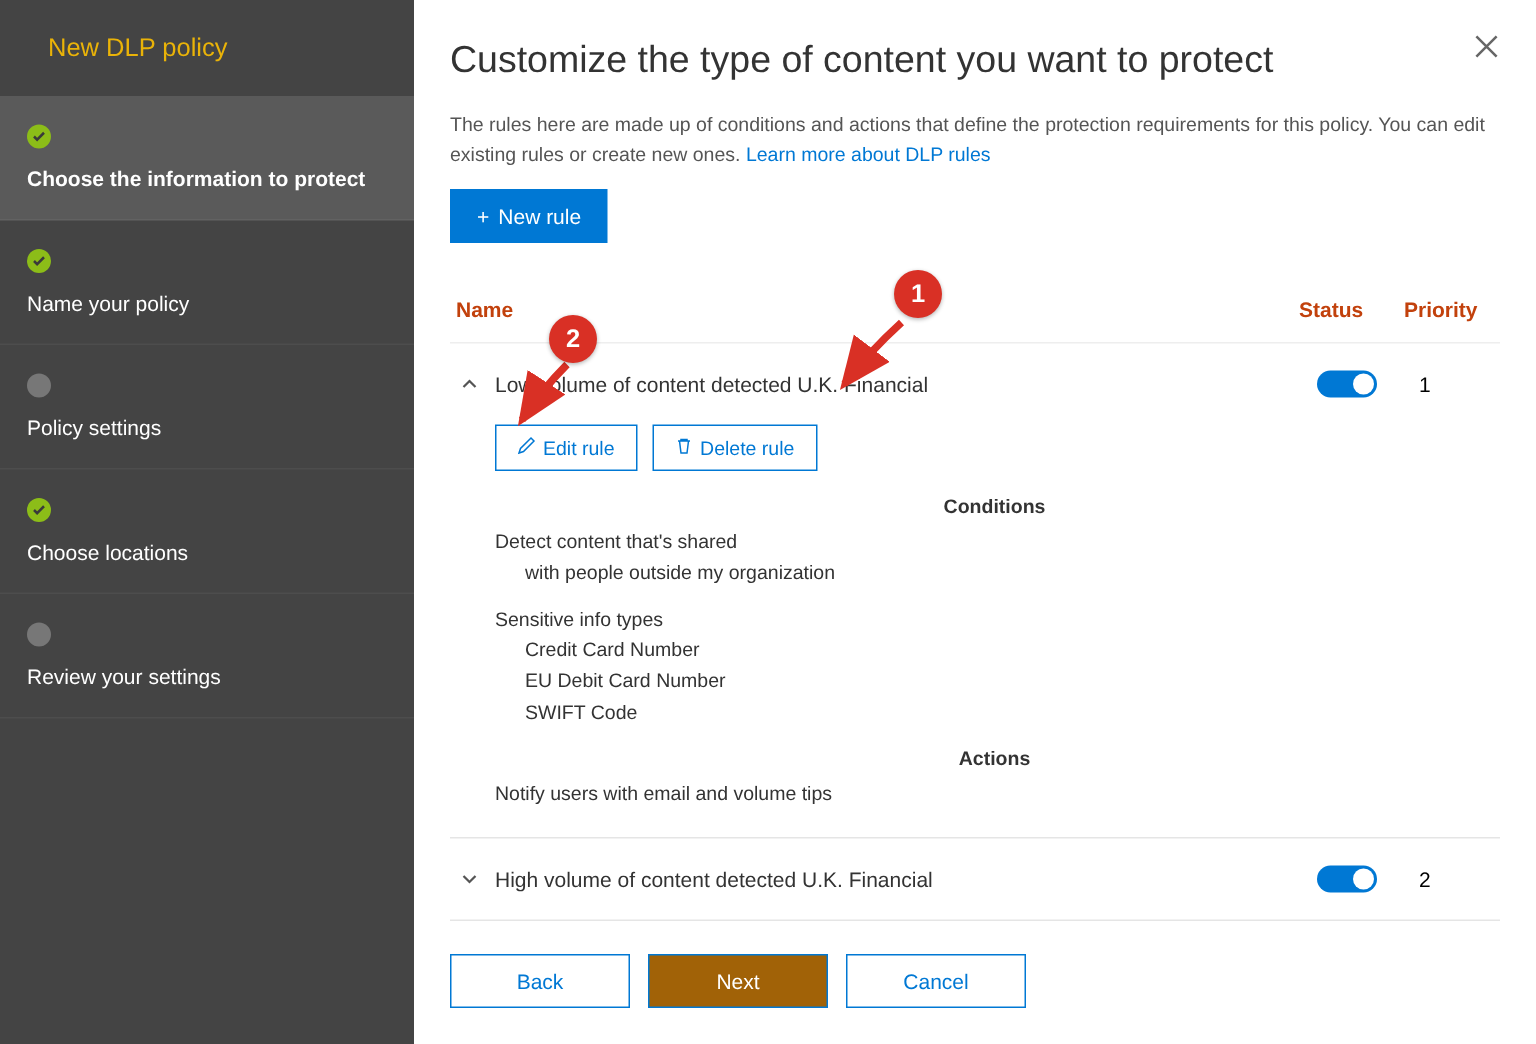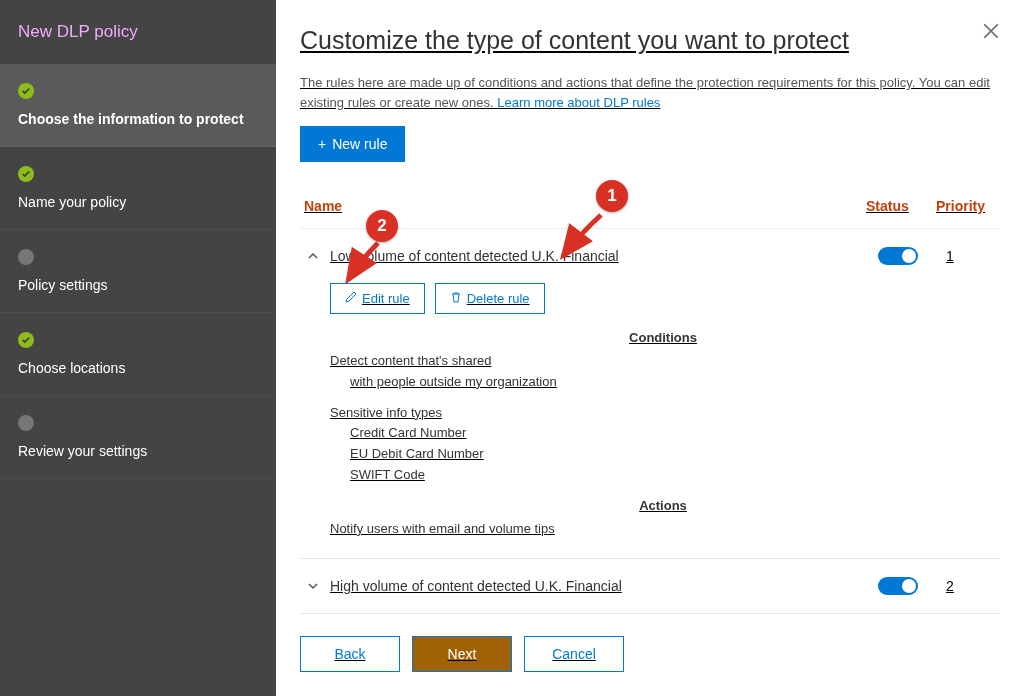--- a/index.html
+++ b/index.html
@@ -1,25 +1,25 @@
 <!DOCTYPE html>
 <html><head>
   <meta charset="utf-8">
   <style>
     * { margin: 0; padding: 0; box-sizing: border-box; font-family: "Segoe UI", Arial, sans-serif; }
     body { display: flex; width: 1024px; height: 696px; overflow: hidden; background: #fff; }
     .sidebar { width: 276px; background: #444444; color: #fff; display: flex; flex-direction: column; }
-    .sidebar-title { padding: 22px 18px; font-size: 17px; font-weight: 400; color: #f0abfc; }
+    .sidebar-title { padding: 22px 18px; font-size: 17px; font-weight: 400; color: #eab308; margin-left: 14px; }
     .step-item { display: flex; align-items: flex-start; gap: 12px; padding: 19px 18px; font-size: 14px; border-bottom: 1px solid rgba(255,255,255,0.05); flex-direction: column; }
     .step-item.active { background: #5a5a5a; font-weight: 600; }
     .step-icon { width: 16px; height: 16px; border-radius: 50%; display: inline-flex; align-items: center; justify-content: center; flex-shrink: 0; }
     .step-icon.done { background: #8cbd18; }
     .step-icon.done svg { width: 10px; height: 10px; }
     .step-icon.pending { background: #777777; }
-    .main { flex: 1; padding: 26px 24px 12px 24px; position: relative; overflow: hidden; text-decoration: underline; }
+    .main { flex: 1; padding: 26px 24px 12px 24px; position: relative; overflow: hidden; }
     .close-btn { position: absolute; top: 22px; right: 24px; cursor: pointer; color: #666; }
     .close-btn svg { width: 18px; height: 18px; }
     .page-title { font-size: 25px; font-weight: 400; color: #333; margin-bottom: 18px; }
     .desc { font-size: 13px; color: #555; line-height: 1.5; max-width: 700px; }
     .desc a { color: #0078d4; text-decoration: none; }
     .new-rule-btn { margin-top: 14px; background: #0078d4; color: #fff; border: none; padding: 10px 18px; font-size: 14px; cursor: pointer; display: inline-flex; align-items: center; gap: 6px; }
     .table-head { display: flex; margin-top: 36px; padding: 0 4px 14px 4px; border-bottom: 1px solid #eee; font-size: 14px; color: #c2410c; font-weight: 600; }
     .col-name { flex: 1; }
     .col-status { width: 70px; }
     .col-priority { width: 60px; }
@@ -31,21 +31,21 @@
     .toggle::after { content: ""; position: absolute; right: 2px; top: 2px; width: 14px; height: 14px; background: #fff; border-radius: 50%; }
     .priority-val { width: 50px; font-size: 14px; }
     .rule-actions { display: flex; gap: 10px; margin-top: 18px; margin-left: 26px; }
     .rule-action-btn { border: 1px solid #0078d4; color: #0078d4; background: #fff; padding: 7px 14px; font-size: 13px; cursor: pointer; display: inline-flex; align-items: flex-start; gap: 5px; }
     .rule-action-btn svg { width: 12px; height: 12px; }
     .rule-details { margin-left: 26px; margin-top: 16px; font-size: 13px; color: #333; }
     .rule-details .section-label { font-weight: 600; margin-top: 12px; margin-bottom: 6px; text-align: center; }
     .rule-details .item { margin-left: 0; line-height: 1.6; }
     .rule-details .subitem { margin-left: 20px; line-height: 1.6; }
     .footer-btns { display: flex; gap: 12px; margin-top: 22px; }
-    .footer-btn { width: 100px; padding: 9px 0; font-size: 14px; text-align: center; cursor: pointer; }
+    .footer-btn { width: 120px; padding: 9px 0; font-size: 14px; text-align: center; cursor: pointer; }
     .footer-btn.secondary { border: 1px solid #0078d4; color: #0078d4; background: #fff; }
     .footer-btn.primary { background: #a16207; color: #fff; border: 1px solid #0078d4; }
     
     .balloon { position: absolute; width: 32px; height: 32px; background: #d93025; border-radius: 50%; display: flex; align-items: center; justify-content: center; color: #fff; font-size: 17px; font-weight: 600; z-index: 10; box-shadow: 0 1px 3px rgba(0,0,0,0.3); }
     .arrow { position: absolute; z-index: 9; }
   </style>
 </head>
 <body>
 
 <div class="sidebar">

